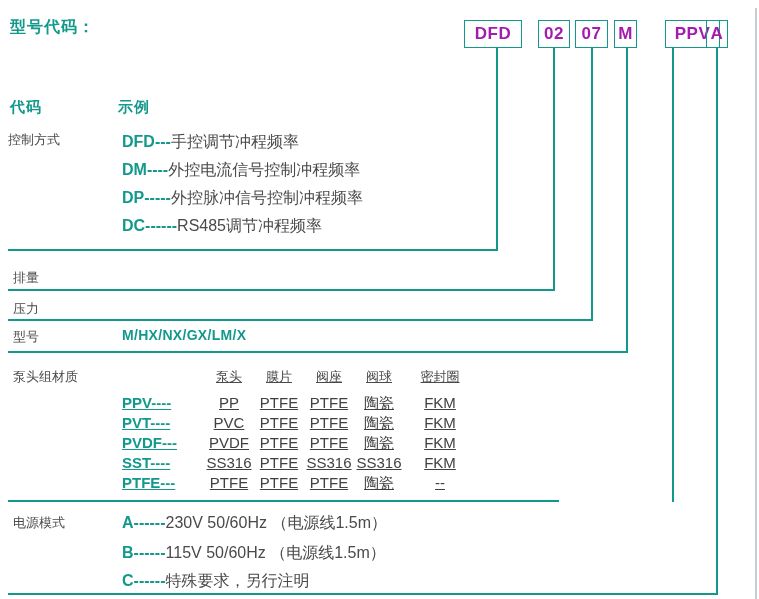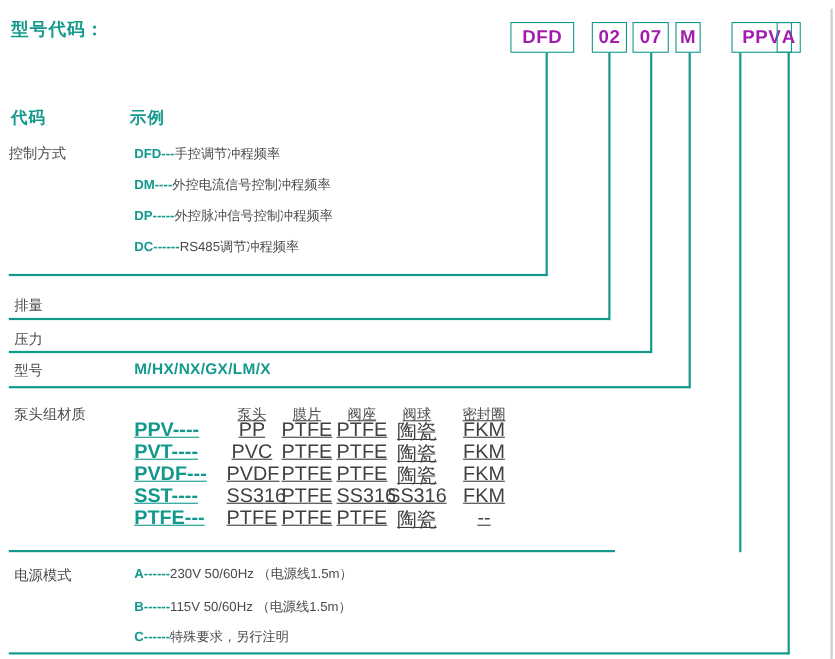--- a/index.html
+++ b/index.html
@@ -41,36 +41,36 @@
     justify-content: center;
     letter-spacing: 0.5px;
   }
 
   
   .vline { position: absolute; width: 1.5px; background: #12998c; }
   .hline { position: absolute; height: 2px; background: #12998c; left: 8px; }
 
   
   .sec-label { font-size: 13px; color: #4a4a4a; }
-  .item-row  { font-size: 12px; color: #4a4a4a; }
+  .item-row  { font-size: 16px; color: #4a4a4a; }
   .item-row .code,
   .code { color: #12998c; font-weight: 700; }
   .example-col { left: 122px; }
 
   .model-example { left: 122px; top: 327px; font-size: 14px; font-weight: 700; letter-spacing: 0.3px; }
 
   
   .mat-head-row, .mat-grid {
     position: absolute;
     left: 122px;
     display: grid;
     grid-template-columns: 84px 46px 54px 46px 54px 68px;
   }
   .mat-head-row { top: 368px; font-size: 13px; color: #4a4a4a; }
-  .mat-grid     { top: 380px; grid-auto-rows: 20px; font-size: 18px; color: #404040; }
+  .mat-grid     { top: 394px; grid-auto-rows: 20px; font-size: 15px; color: #404040; }
   .mat-head-row span, .mat-grid span { text-align: center; white-space: nowrap; text-decoration: underline; }
   .mat-head-row span:first-child { text-align: left; }
   .mat-grid .code { text-align: left; }
 
   
   .page-border-right {
     position: absolute;
     left: 755px; top: 8px;
     width: 1.5px; height: 591px;
     background: #c2cdd5;

